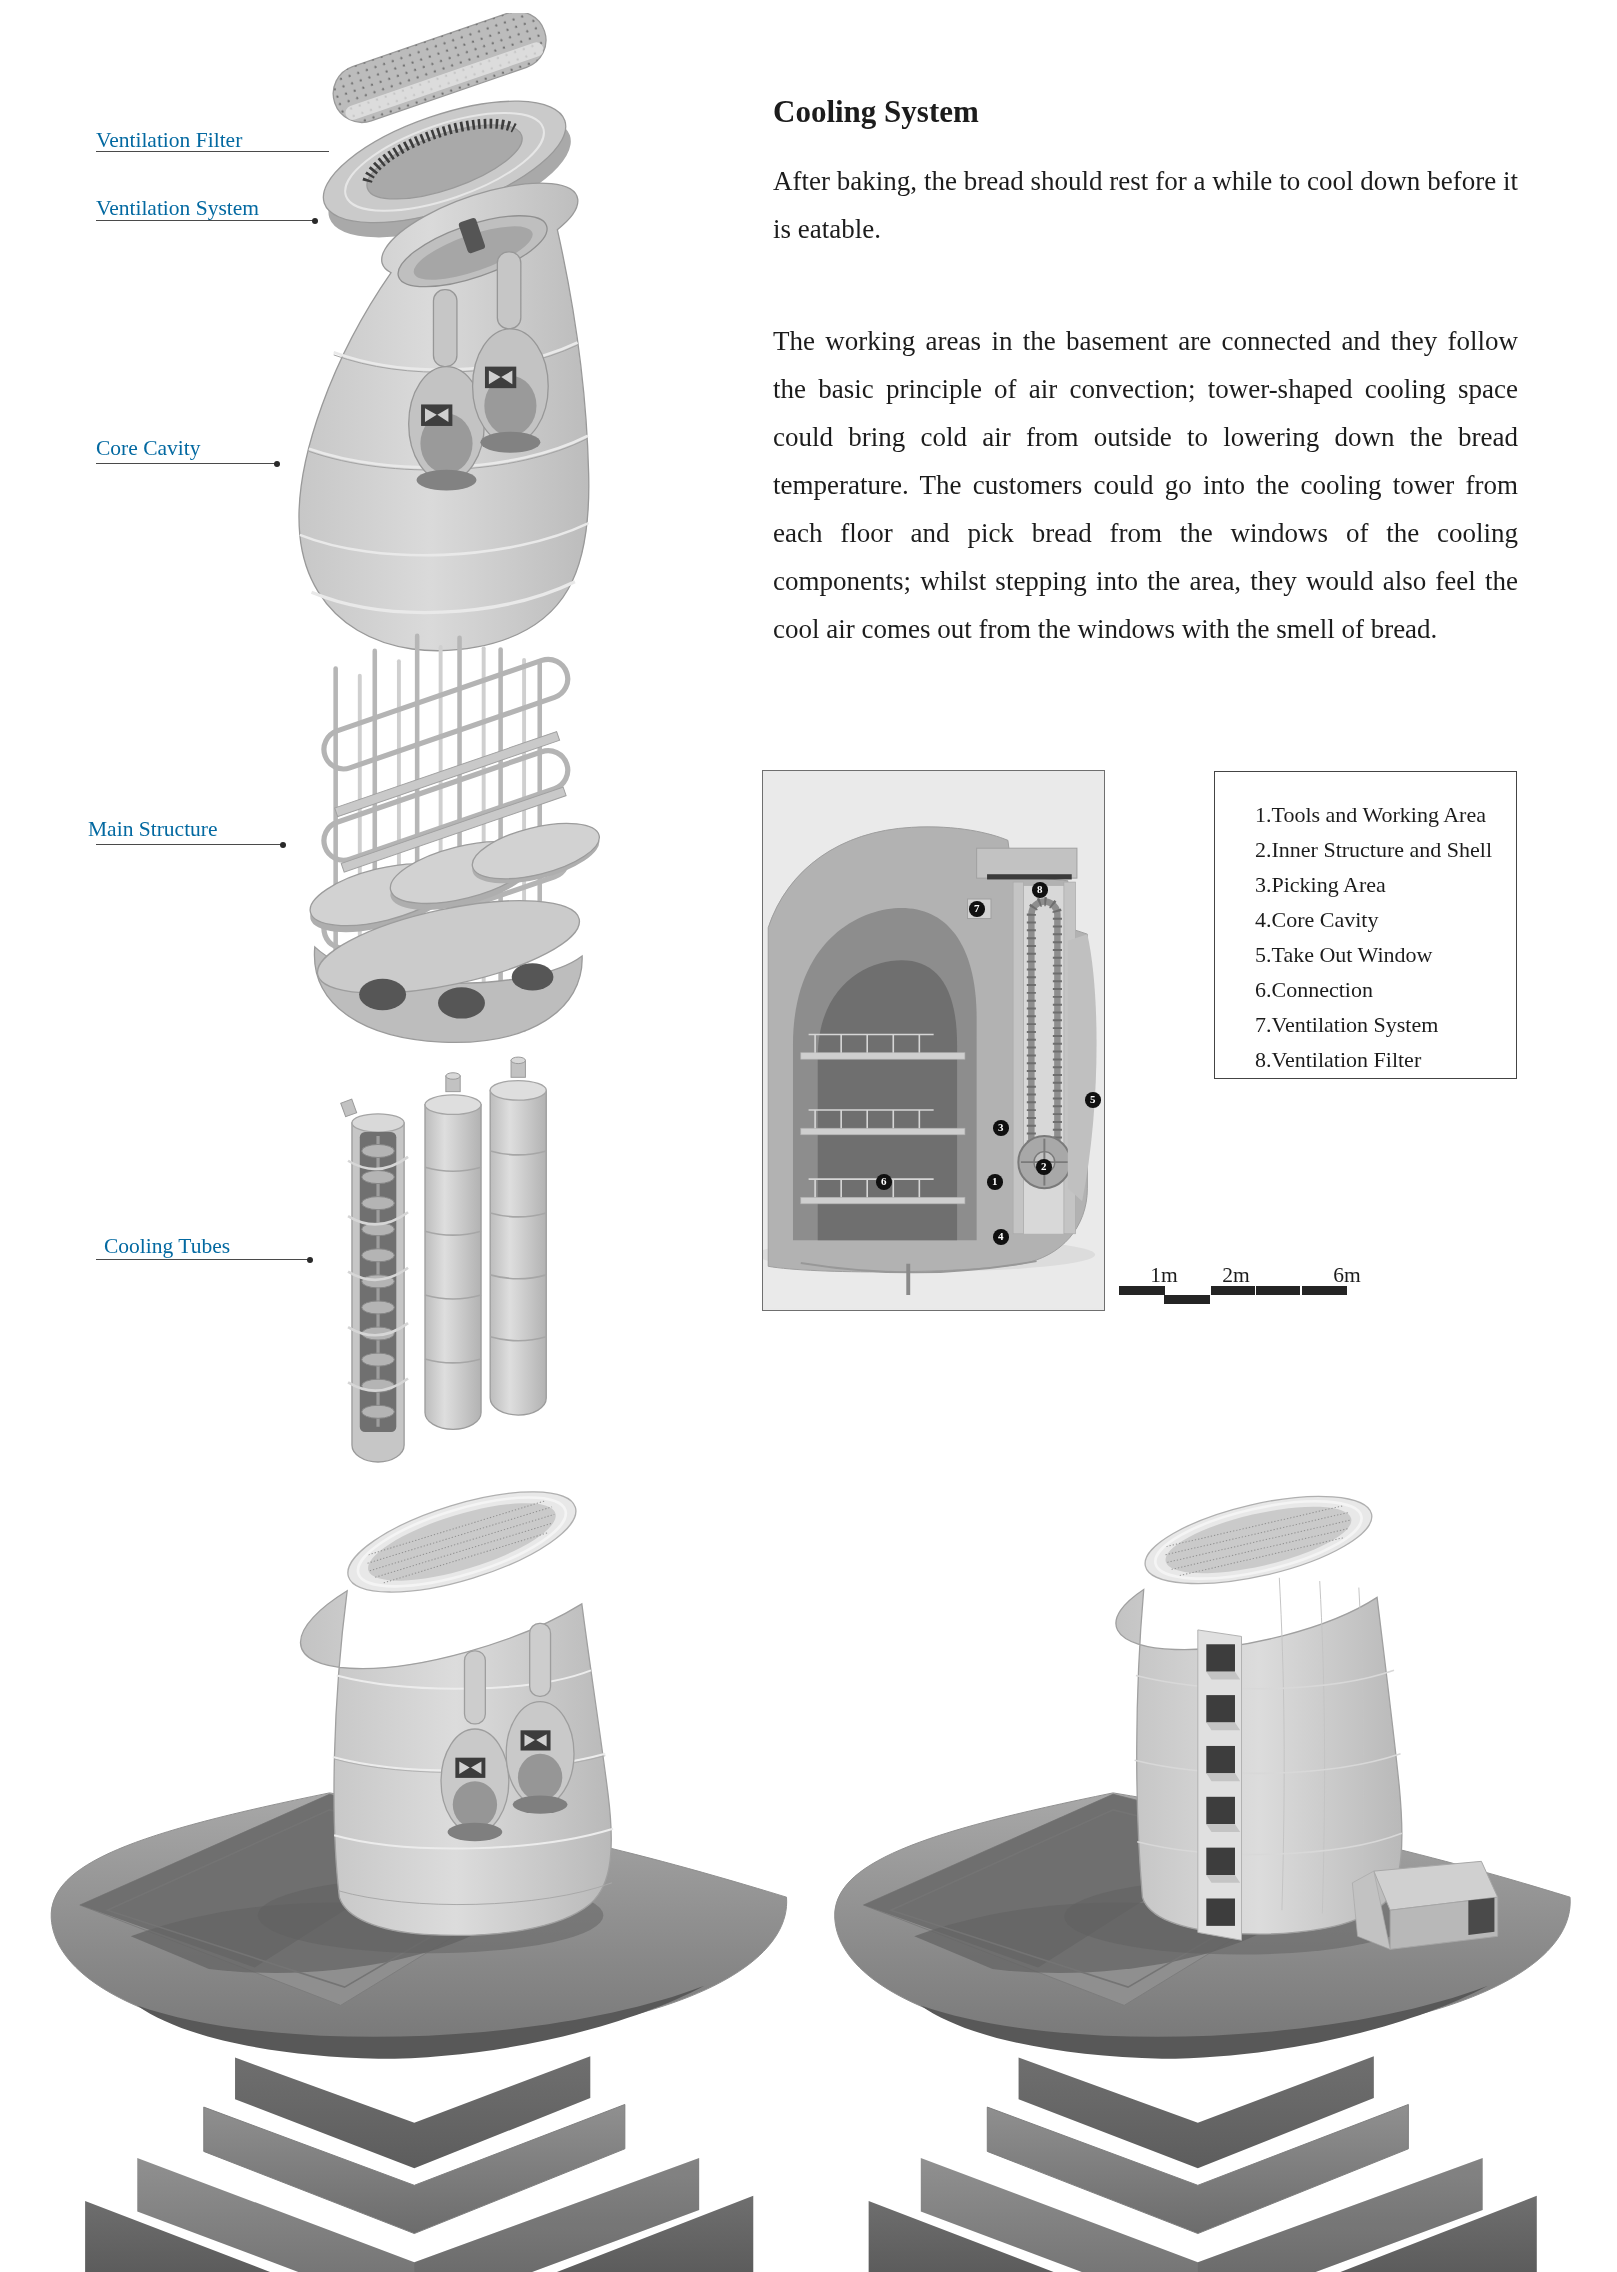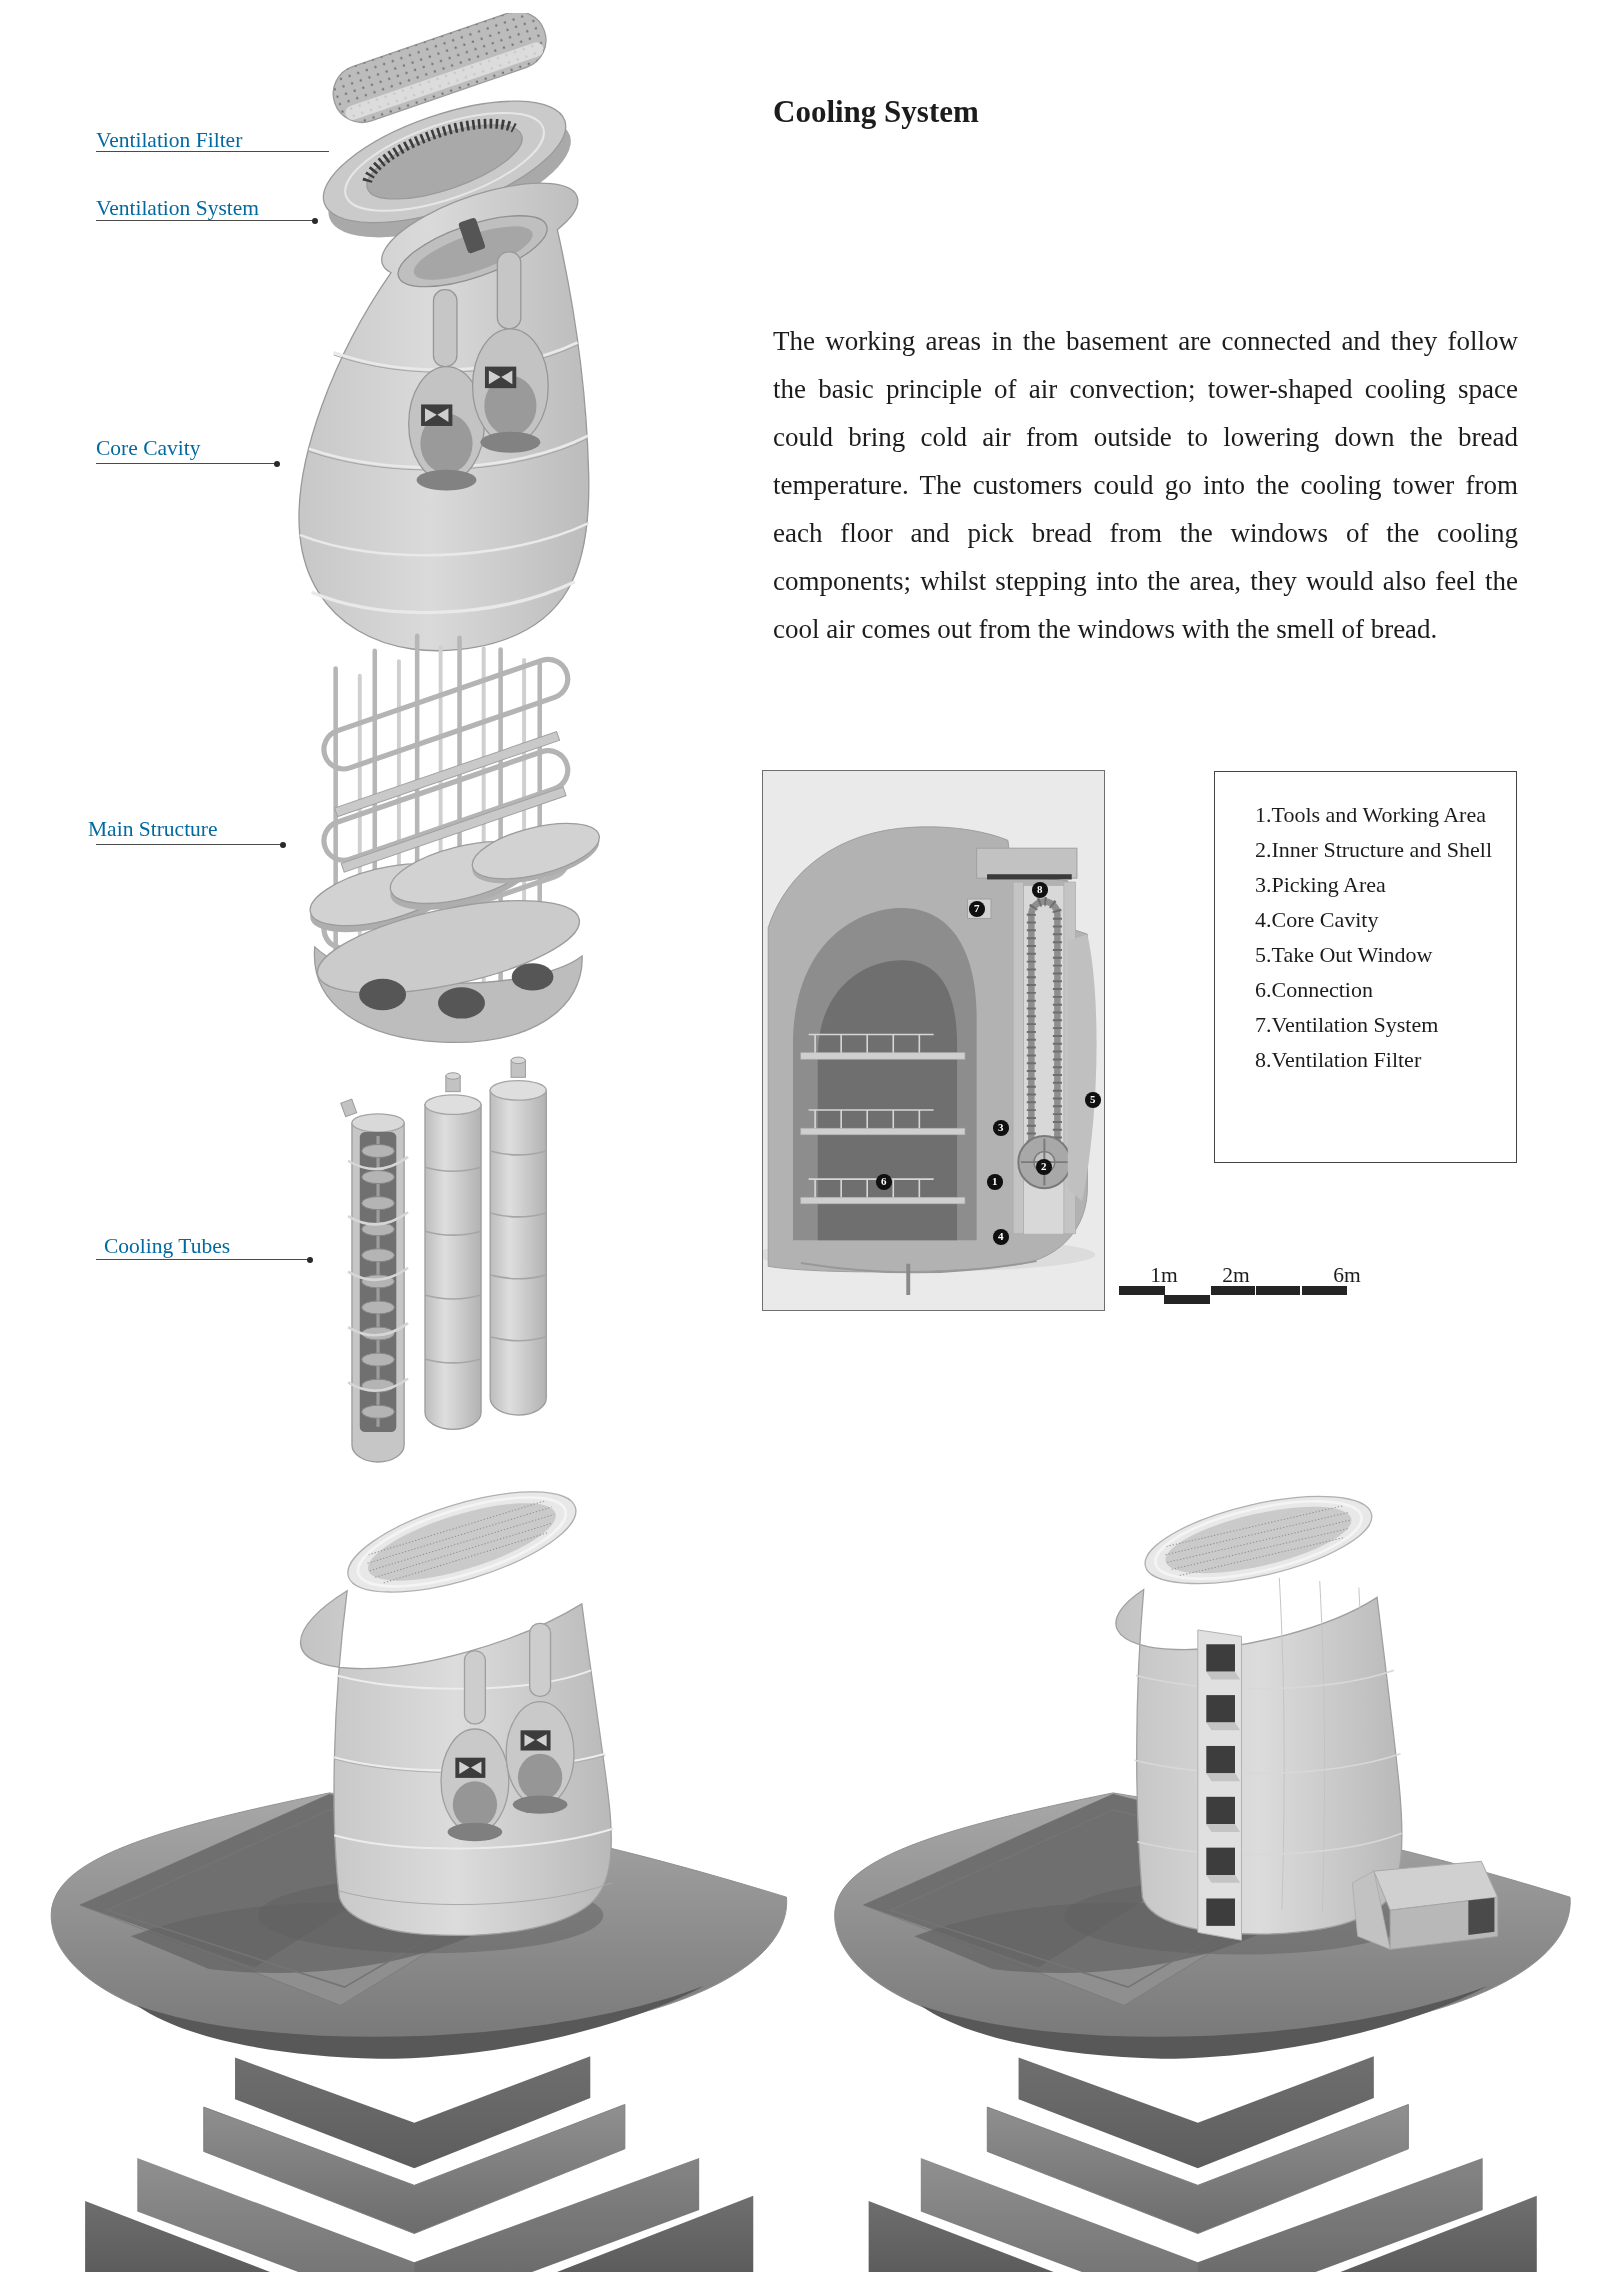--- a/index.html
+++ b/index.html
@@ -13,21 +13,21 @@
   
   .title{position:absolute;left:773px;top:73px;font-size:31px;font-weight:bold;}
   .para{position:absolute;left:773px;width:745px;font-size:27px;line-height:48px;
         text-align:justify;margin:0;}
   
   .figure{position:absolute;left:762px;top:770px;width:343px;height:541px;
           border:1.3px solid #6f6f6f;box-sizing:border-box;background:#eaeaea;overflow:hidden;}
   .callout{position:absolute;width:15.7px;height:15.7px;border-radius:50%;background:#101010;
            color:#ffffff;font-size:11px;font-weight:bold;text-align:center;line-height:15.7px;}
   
-  .legend{position:absolute;left:1214px;top:771px;width:303px;height:392px;
+  .legend{position:absolute;left:1214px;top:771px;width:303px;height:308px;
           border:1.3px solid #444;box-sizing:border-box;background:#fff;
           padding:25.4px 0 0 40px;overflow:hidden;}
   .legend .item{font-size:22px;line-height:35px;white-space:nowrap;}
   
   .scalebar{position:absolute;left:1109px;top:1260px;width:254px;height:52px;}
   .sb-label{position:absolute;top:2.6px;font-size:21.5px;transform:translateX(-50%);}
   .sb-seg{position:absolute;height:8.5px;background:#242424;}
   svg{display:block;}
 </style>
 </head>
@@ -198,20 +198,21 @@
 
   <div class="dlabel" style="left:88px;top:817px;">Main Structure</div>
   <div class="dline" style="left:96px;top:844px;width:187px;"></div>
   <div class="ddot" style="left:280px;top:842px;"></div>
 
   <div class="dlabel" style="left:84px;top:1234px;margin-left:20px;">Cooling Tubes</div>
   <div class="dline" style="left:96px;top:1259px;width:214px;"></div>
   <div class="ddot" style="left:307px;top:1257px;"></div>
 
   <h1 class="title">Cooling System</h1>
+  <p class="para" style="top:157px;">After baking, the bread should rest for a while to cool down before it is eatable.</p>
   <p class="para" style="top:317px;">The working areas in the basement are connected and they follow the basic principle of air convection; tower-shaped cooling space could bring cold air from outside to lowering down the bread temperature. The customers could go into the cooling tower from each floor and pick bread from the windows of the cooling components; whilst stepping into the area, they would also feel the cool air comes out from the windows with the smell of bread.</p>
 
   <div class="figure">
     <svg width="340" height="538" viewBox="0 0 522 825">
       <rect x="0" y="0" width="522" height="825" fill="#eaeaea"></rect>
       <ellipse cx="250" cy="742" rx="260" ry="26" fill="#dcdcdc"></ellipse>
 
       <path d="M 8 760 L 8 240 C 38 150 118 92 228 86 C 298 82 350 95 376 106 L 383 160
                L 468 168 L 468 240 L 498 250 L 498 640 C 498 700 458 745 398 756
                C 298 772 78 772 8 760 Z" fill="#b2b2b2" stroke="#9e9e9e" stroke-width="1.5"></path>

